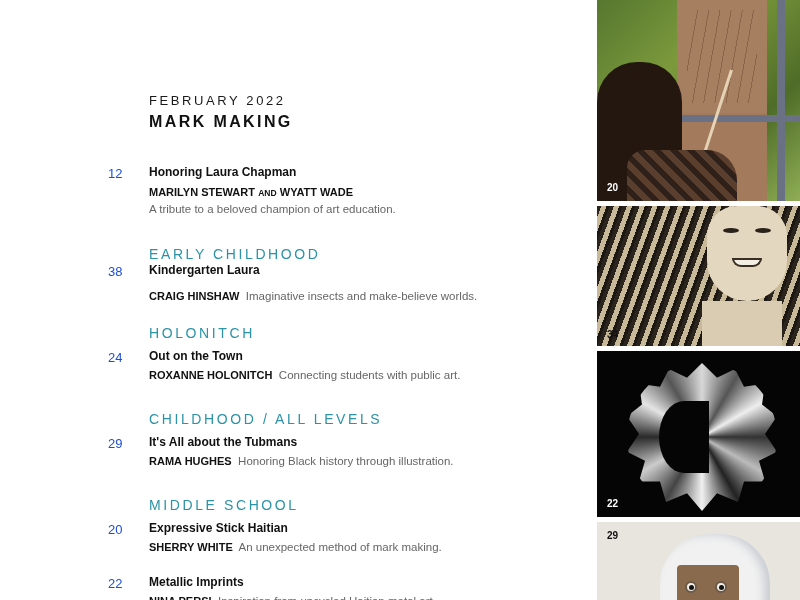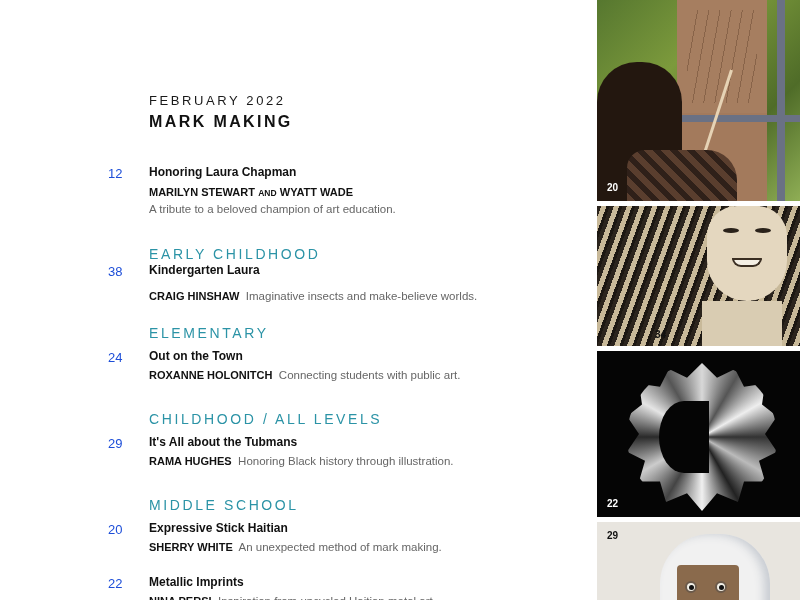--- a/index.html
+++ b/index.html
@@ -41,21 +41,21 @@
 
   .p2 { top: 206px; height: 140px;
         background:
           radial-gradient(ellipse 38px 50px at 150px 50px, #e8dcc6 0%, #d8c9ac 60%, rgba(0,0,0,0) 62%),
           repeating-linear-gradient(110deg, #2b241d 0 4px, #c8b999 4px 9px, #1c1712 9px 12px),
           #bfae8e; }
   .p2 .face { position: absolute; left: 110px; top: 0; width: 80px; height: 95px; background: #e4d7bf; border-radius: 30px 30px 40px 40px; }
   .p2 .eye { position: absolute; top: 22px; width: 16px; height: 5px; background: #2a221a; border-radius: 50%; }
   .p2 .mouth { position: absolute; left: 25px; top: 52px; width: 30px; height: 9px; background: #f4efe4; border: 2px solid #3a2e22; border-radius: 0 0 15px 15px; }
   .p2 .neck { position: absolute; left: 105px; top: 95px; width: 80px; height: 45px; background: #d9ccb2; }
-  .p2 .num { left: 10px; bottom: 6px; color: #111; margin-left: 48px; }
+  .p2 .num { left: 10px; bottom: 6px; color: #111; }
 
   .p3 { top: 351px; height: 166px; background: #050505; }
   .p3 .sun { position: absolute; left: 30px; top: 12px; width: 150px; height: 148px; border-radius: 50%;
         background:
           radial-gradient(circle at 50% 50%, transparent 40%, rgba(0,0,0,0) 41%),
           conic-gradient(from 0deg, #d8d8d8, #555, #eee, #333, #bbb, #222, #f0f0f0, #444, #ccc, #2a2a2a, #e5e5e5, #555, #d8d8d8);
         clip-path: polygon(50% 0%, 60% 10%, 72% 4%, 78% 16%, 92% 14%, 90% 28%, 100% 36%, 92% 48%, 100% 60%, 88% 66%, 92% 80%, 78% 80%, 74% 94%, 60% 88%, 50% 100%, 40% 88%, 26% 94%, 22% 80%, 8% 80%, 12% 66%, 0% 60%, 8% 48%, 0% 36%, 10% 28%, 8% 14%, 22% 16%, 28% 4%, 40% 10%); }
   .p3 .moon { position: absolute; left: 62px; top: 50px; width: 50px; height: 72px; background: #050505; border-radius: 50% 0 0 50%; }
   .p3 .num { left: 10px; bottom: 8px; }
 
@@ -86,21 +86,21 @@
 <div class="section" style="top:246px;">EARLY CHILDHOOD</div>
 <div>
   <div class="page" style="top:264px;">38</div>
   <div class="title" style="top:263px;">Kindergarten Laura</div>
   <div class="line2" style="top:290px;">
     <span class="author">CRAIG HINSHAW</span>&nbsp;
     <span class="desc">Imaginative insects and make-believe worlds.</span>
   </div>
 </div>
 
-<div class="section" style="top:325px;">ELEMENTARY</div>
+<div class="section" style="top:325px;">HOLONITCH</div>
 <div>
   <div class="page" style="top:350px;">24</div>
   <div class="title" style="top:349px;">Out on the Town</div>
   <div class="line2" style="top:369px;">
     <span class="author">ROXANNE HOLONITCH</span>&nbsp;
     <span class="desc">Connecting students with public art.</span>
   </div>
 </div>
 
 <div class="section" style="top:411px;">CHILDHOOD / ALL LEVELS</div>

